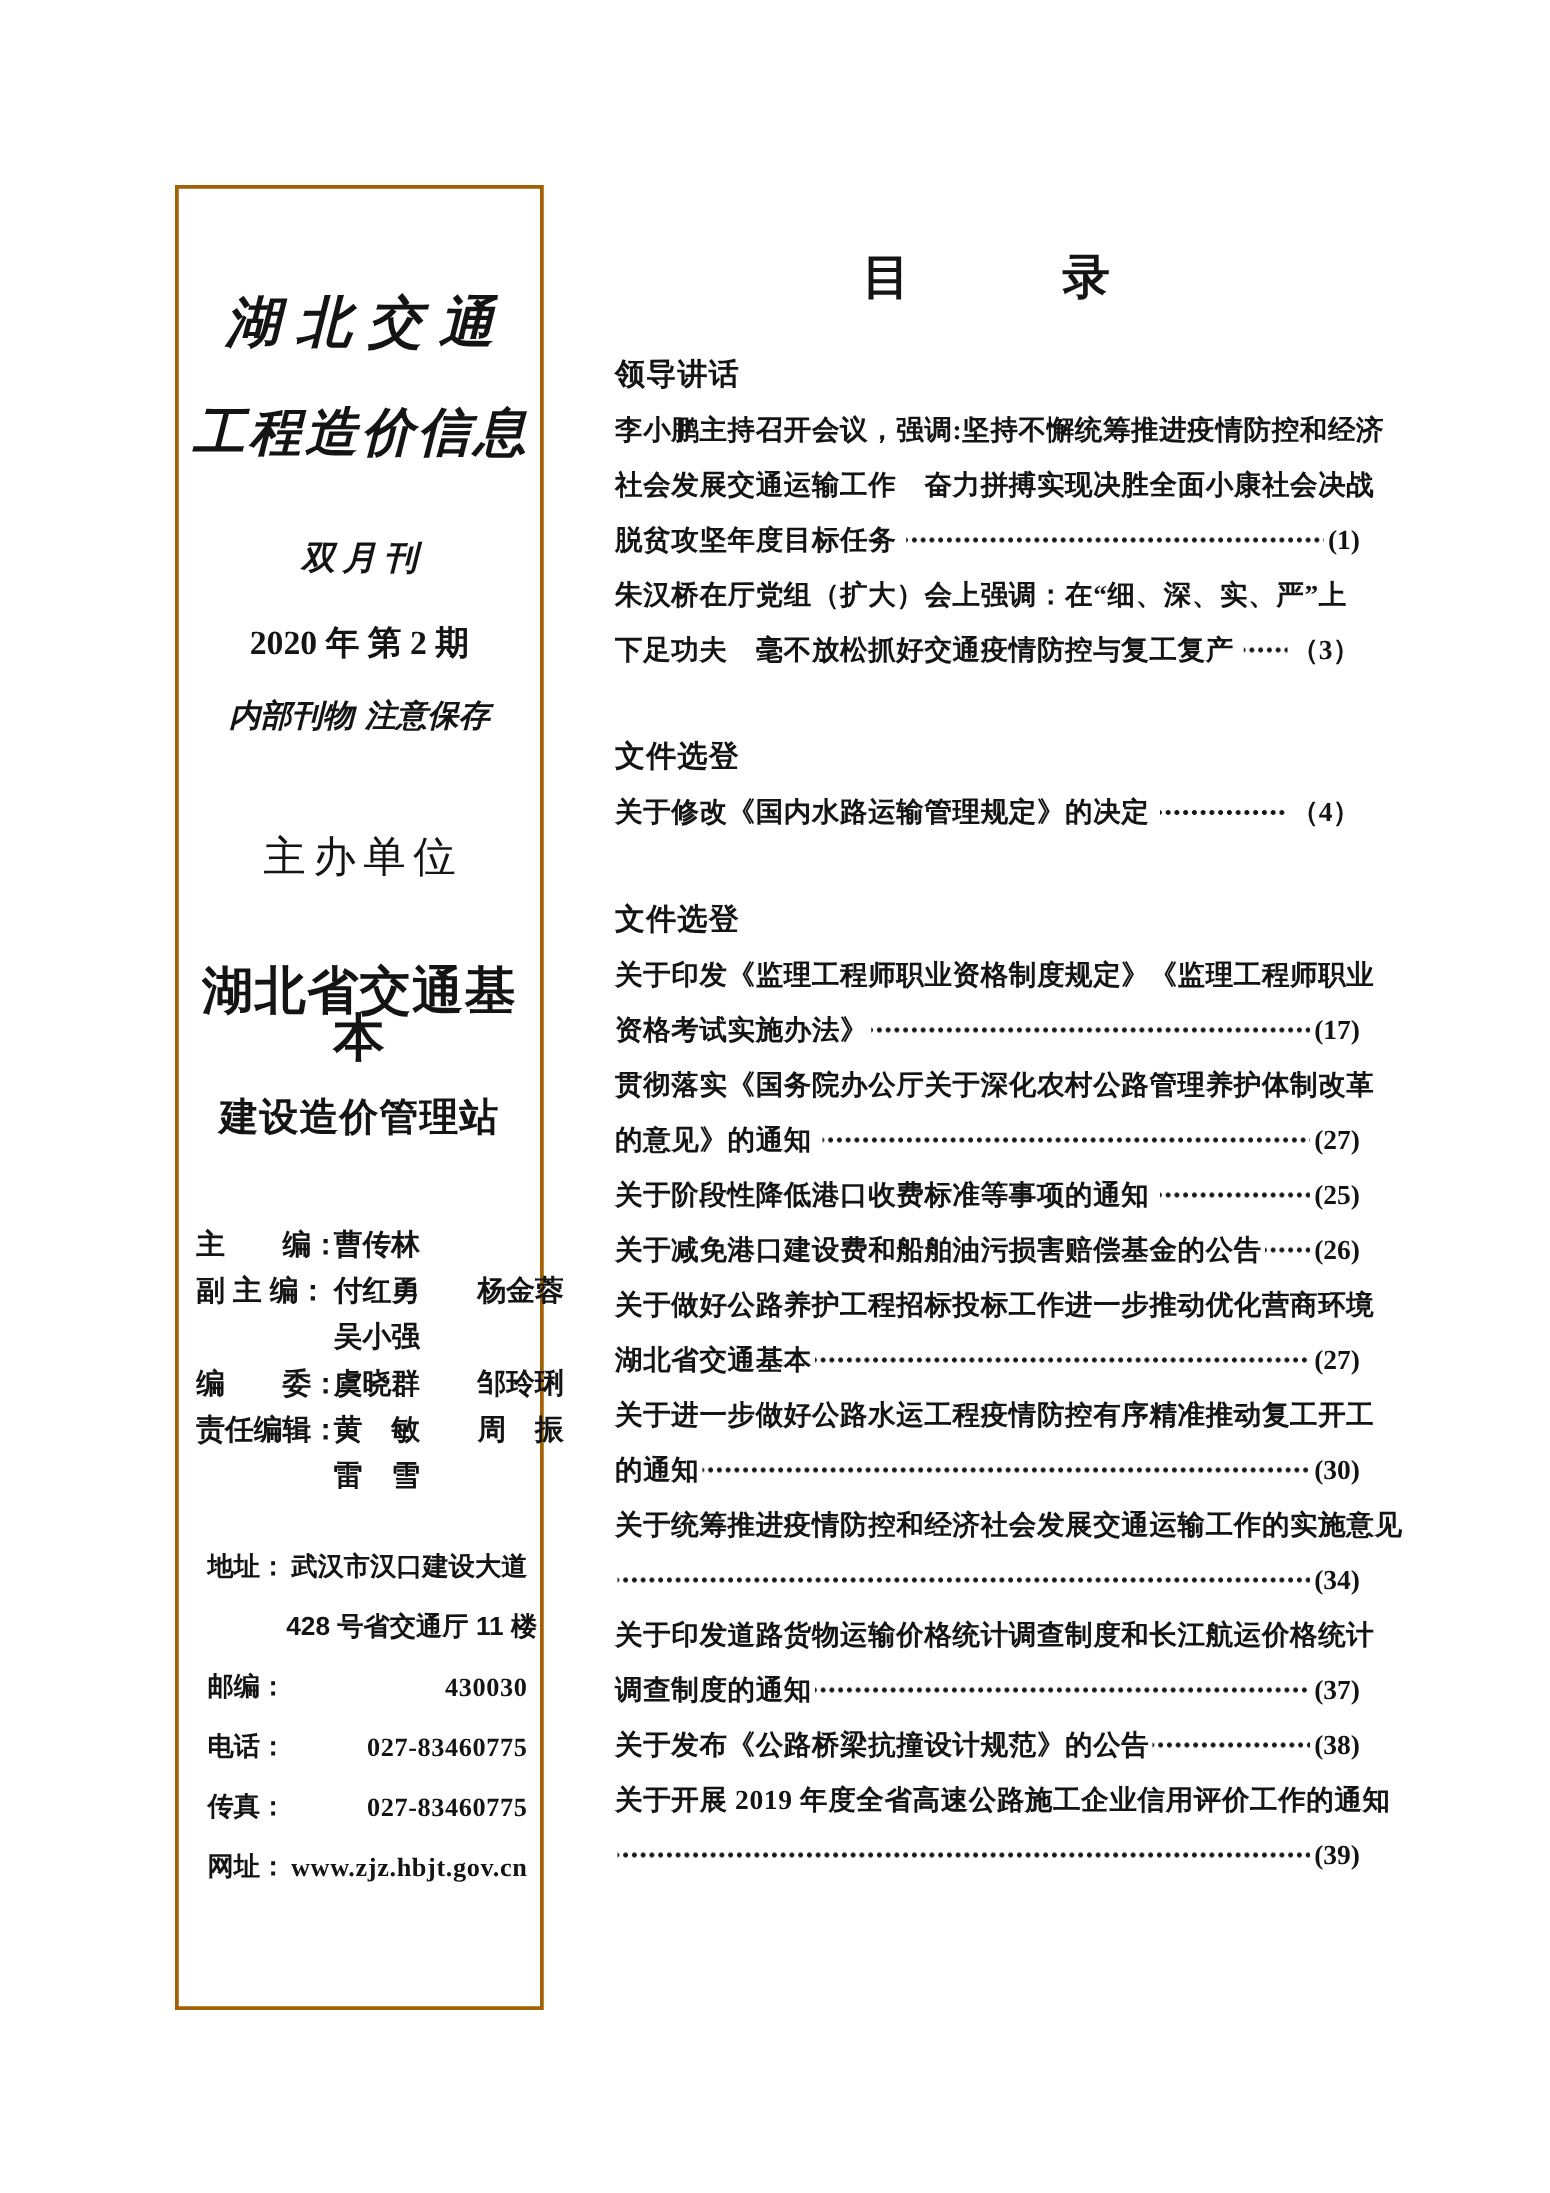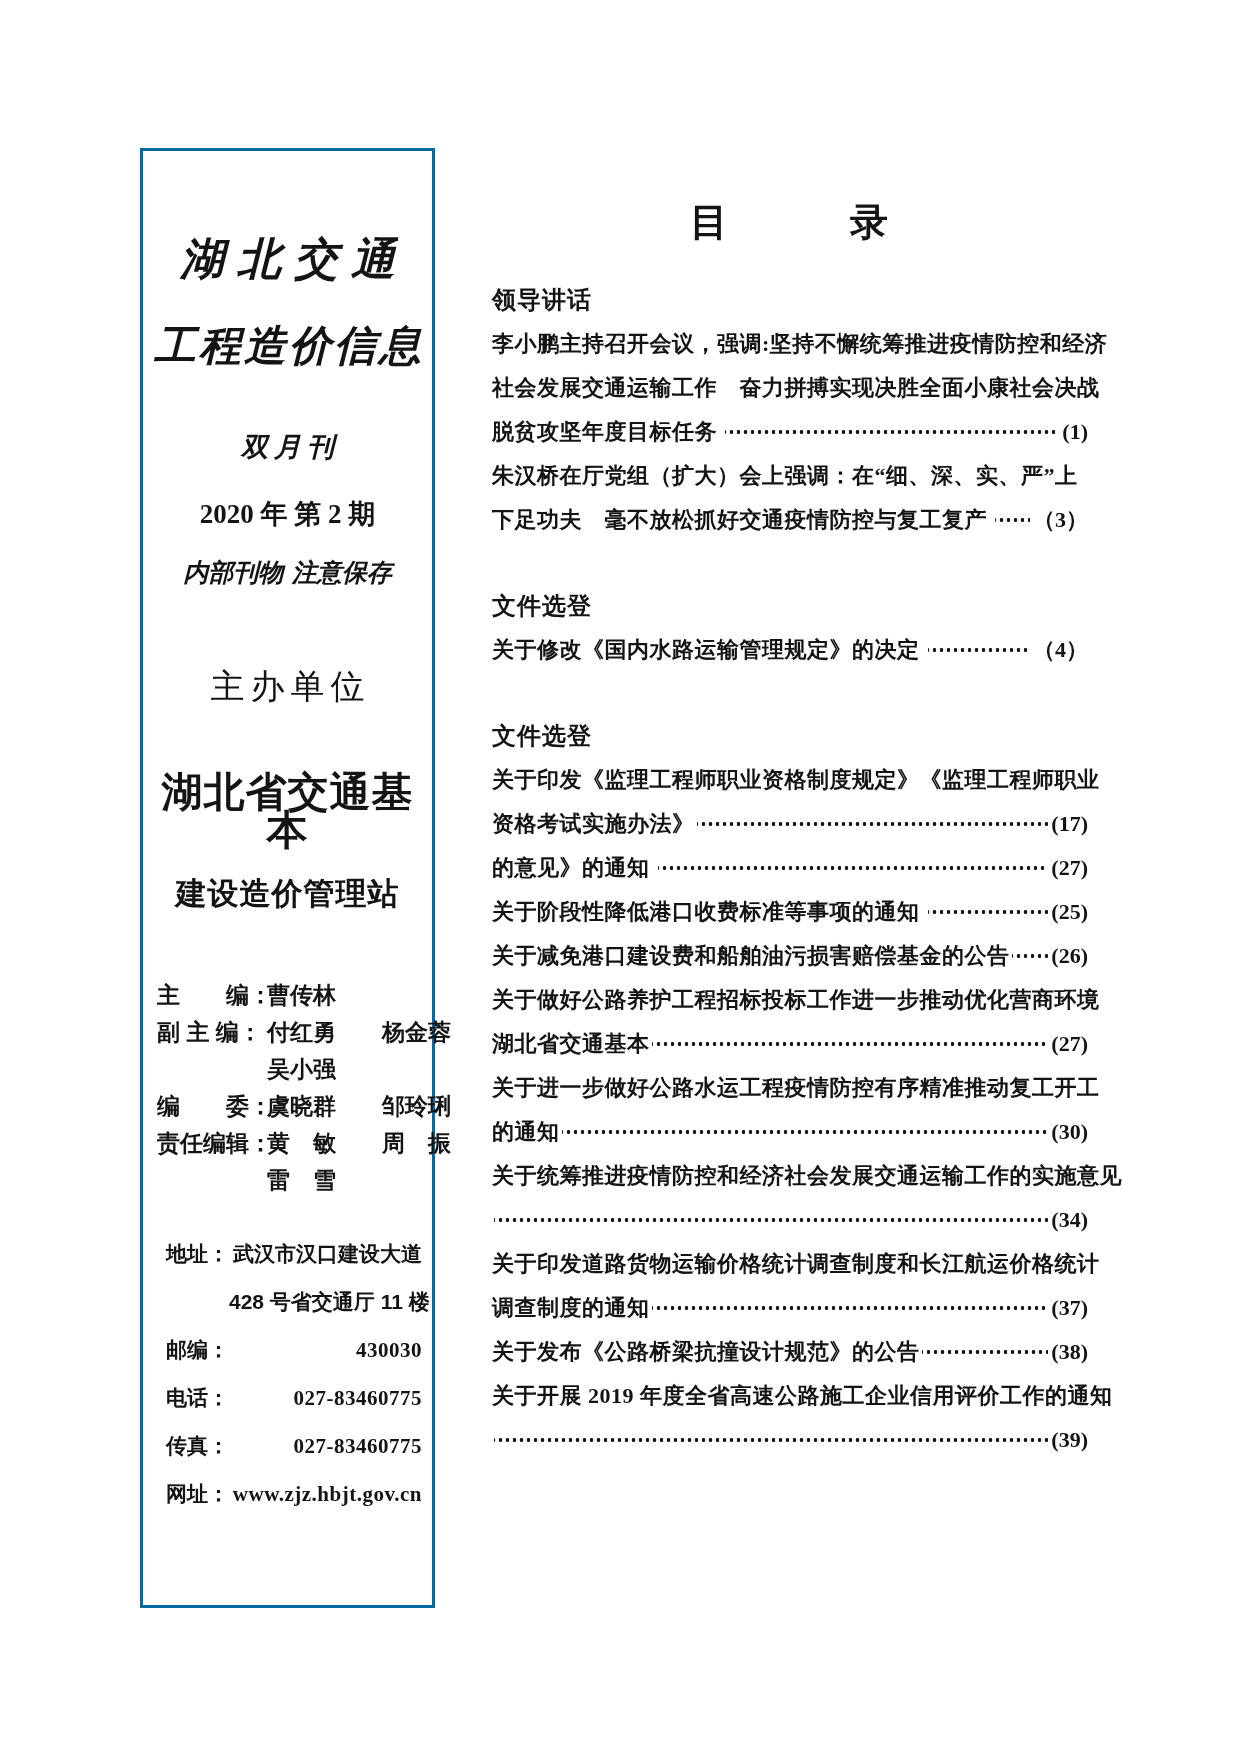--- a/index.html
+++ b/index.html
@@ -9,21 +9,21 @@
     background:#ffffff;
     font-family:"Liberation Sans", sans-serif;
     color:#141414;
     overflow:hidden;
   }
 
   
   .masthead{
     position:absolute;left:140px;top:148px;
     width:295px;height:1460px;
-    border:3px solid #0369a1;
+    border:3px solid #a16207;
     box-sizing:border-box;
     text-align:center;
   }
   .brush{
     font-family:"DejaVu Serif","Liberation Serif",serif;
     font-style:italic;font-weight:700;
   }
   .mh-title1{margin-top:82px;font-size:44px;line-height:52px;letter-spacing:13px;text-indent:13px;}
   .mh-title2{margin-top:36px;font-size:42px;line-height:50px;letter-spacing:3px;text-indent:3px;}
   .mh-freq{margin-top:59px;font-size:27px;line-height:34px;letter-spacing:6px;text-indent:6px;}
@@ -154,20 +154,21 @@
           <div class="toc-line"><span class="toc-text">下足功夫　毫不放松抓好交通疫情防控与复工复产 </span><span class="toc-leader"></span><span class="toc-page">（3）</span></div>
         </section>
         <section class="toc-section">
           <div class="toc-heading">文件选登</div>
           <div class="toc-line"><span class="toc-text">关于修改《国内水路运输管理规定》的决定 </span><span class="toc-leader"></span><span class="toc-page">（4）</span></div>
         </section>
         <section class="toc-section">
           <div class="toc-heading">文件选登</div>
           <div class="toc-line"><span class="toc-text">关于印发《监理工程师职业资格制度规定》《监理工程师职业</span></div>
           <div class="toc-line"><span class="toc-text">资格考试实施办法》</span><span class="toc-leader"></span><span class="toc-page">(17)</span></div>
+          <div class="toc-line"><span class="toc-text">贯彻落实《国务院办公厅关于深化农村公路管理养护体制改革</span></div>
           <div class="toc-line"><span class="toc-text">的意见》的通知 </span><span class="toc-leader"></span><span class="toc-page">(27)</span></div>
           <div class="toc-line"><span class="toc-text">关于阶段性降低港口收费标准等事项的通知 </span><span class="toc-leader"></span><span class="toc-page">(25)</span></div>
           <div class="toc-line"><span class="toc-text">关于减免港口建设费和船舶油污损害赔偿基金的公告</span><span class="toc-leader"></span><span class="toc-page">(26)</span></div>
           <div class="toc-line"><span class="toc-text">关于做好公路养护工程招标投标工作进一步推动优化营商环境</span></div>
           <div class="toc-line"><span class="toc-text">湖北省交通基本</span><span class="toc-leader"></span><span class="toc-page">(27)</span></div>
           <div class="toc-line"><span class="toc-text">关于进一步做好公路水运工程疫情防控有序精准推动复工开工</span></div>
           <div class="toc-line"><span class="toc-text">的通知</span><span class="toc-leader"></span><span class="toc-page">(30)</span></div>
           <div class="toc-line"><span class="toc-text">关于统筹推进疫情防控和经济社会发展交通运输工作的实施意见</span></div>
           <div class="toc-line"><span class="toc-text"></span><span class="toc-leader"></span><span class="toc-page">(34)</span></div>
           <div class="toc-line"><span class="toc-text">关于印发道路货物运输价格统计调查制度和长江航运价格统计</span></div>

